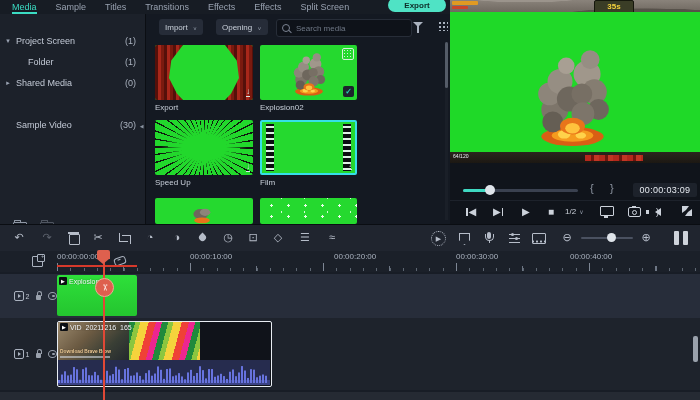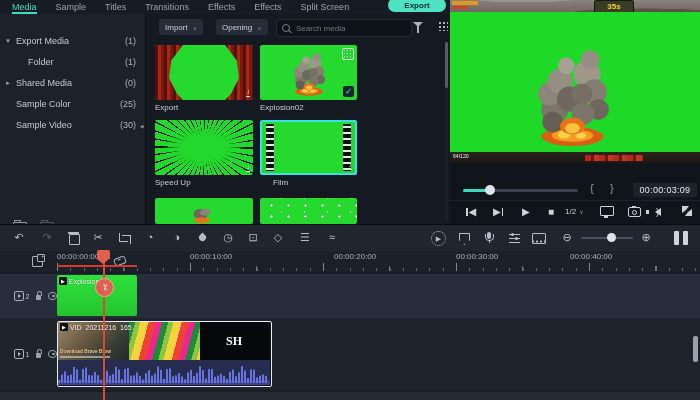--- a/index.html
+++ b/index.html
@@ -192,37 +192,32 @@
     <div class="tab">Transitions</div>
     <div class="tab">Effects</div>
     <div class="tab">Effects</div>
     <div class="tab">Split Screen</div>
     <div class="export-btn">Export</div>
   </div>
 
   <div class="sidebar">
     <div class="srow" style="top:16px">
       <span class="arr">▾</span>
-      <span class="lab">Export Media</span>
+      <span class="lab">Project Screen</span>
       <span class="cnt">(1)</span>
     </div>
     <div class="srow indent" style="top:37px">
       <span class="arr"></span>
       <span class="lab">Folder</span>
       <span class="cnt">(1)</span>
     </div>
     <div class="srow" style="top:58px">
       <span class="arr">▸</span>
       <span class="lab">Shared Media</span>
       <span class="cnt">(0)</span>
-    </div>
-    <div class="srow" style="top:79px">
-      <span class="arr"></span>
-      <span class="lab">Sample Color</span>
-      <span class="cnt">(25)</span>
     </div>
     <div class="srow" style="top:100px">
       <span class="arr"></span>
       <span class="lab">Sample Video</span>
       <span class="cnt">(30)</span>
     </div>
     <span class="collapse-arr">◀</span>
     <div class="abs" style="left:13px;top:205px"><span class="i-folder plus"></span></div>
     <div class="abs" style="left:40px;top:205px"><span class="i-folder dim"></span></div>
   </div>
@@ -281,21 +276,21 @@
       <div class="speedcenter"></div>
       <span class="dlbadge">↓</span>
     </div>
     <div class="tlabel" style="left:9px;top:164px">Speed Up</div>
 
     <div class="thumb" style="left:114px;top:106px;width:97px;height:55px;border:2px solid #35e0e8;box-sizing:border-box">
       <div class="filmside" style="left:2px"></div>
       <div class="filmside" style="right:2px"></div>
       <span class="dlbadge">↓</span>
     </div>
-    <div class="tlabel" style="left:127px;top:164px">Film</div>
+    <div class="tlabel" style="left:114px;top:164px">Film</div>
 
     <div class="thumb" style="left:9px;top:184px;width:98px;height:26px">
       <svg class="explosion-svg" style="left:34px;top:8px" width="26" height="18" viewBox="0 0 100 100" preserveAspectRatio="none">
         <circle cx="45" cy="45" r="28" fill="#6e675d"></circle>
           <circle cx="62" cy="35" r="20" fill="#8d857a"></circle>
         <ellipse cx="50" cy="80" rx="30" ry="16" fill="#e8741a"></ellipse>
       </svg>
     </div>
     <div class="thumb sparkles" style="left:114px;top:184px;width:97px;height:26px"></div>
 
@@ -448,23 +443,20 @@
         <span class="tnum">1</span>
         <span class="i-lock"></span>
         <span class="i-eye"></span>
       </div>
       <div class="clip1">
         <div class="seg seg1">
           <span class="cap">Download Brave Brow</span>
           <span class="cap2"></span>
         </div>
         <div class="seg seg2"></div>
-        <div class="seg seg3">
-          <span class="logo">SH</span>
-        </div>
         <div class="wfstrip">
           <svg id="wf" width="212" height="25">
             <rect x="0" y="20" width="212" height="5" fill="#4a55b0" opacity="0.55"></rect>
           <rect x="0" y="20" width="2" height="3" fill="#6773de"></rect>
               <rect x="3" y="14.536611689149684" width="2" height="8.463388310850316" fill="#6773de"></rect>
               <rect x="6" y="11.293872517665642" width="2" height="11.706127482334358" fill="#6773de"></rect>
               <rect x="9" y="15.430245606062357" width="2" height="7.569754393937644" fill="#6773de"></rect>
               <rect x="12" y="14.627812995435406" width="2" height="8.372187004564594" fill="#6773de"></rect>
               <rect x="15" y="7.09058882193877" width="2" height="15.90941117806123" fill="#6773de"></rect>
               <rect x="18" y="9.308905994671239" width="2" height="13.691094005328761" fill="#6773de"></rect>

